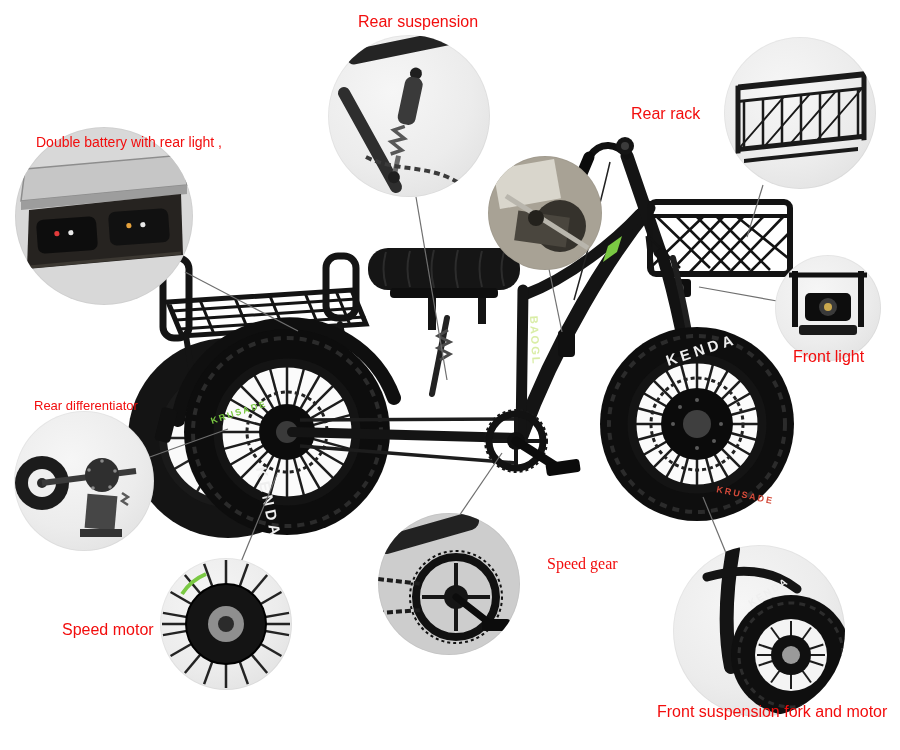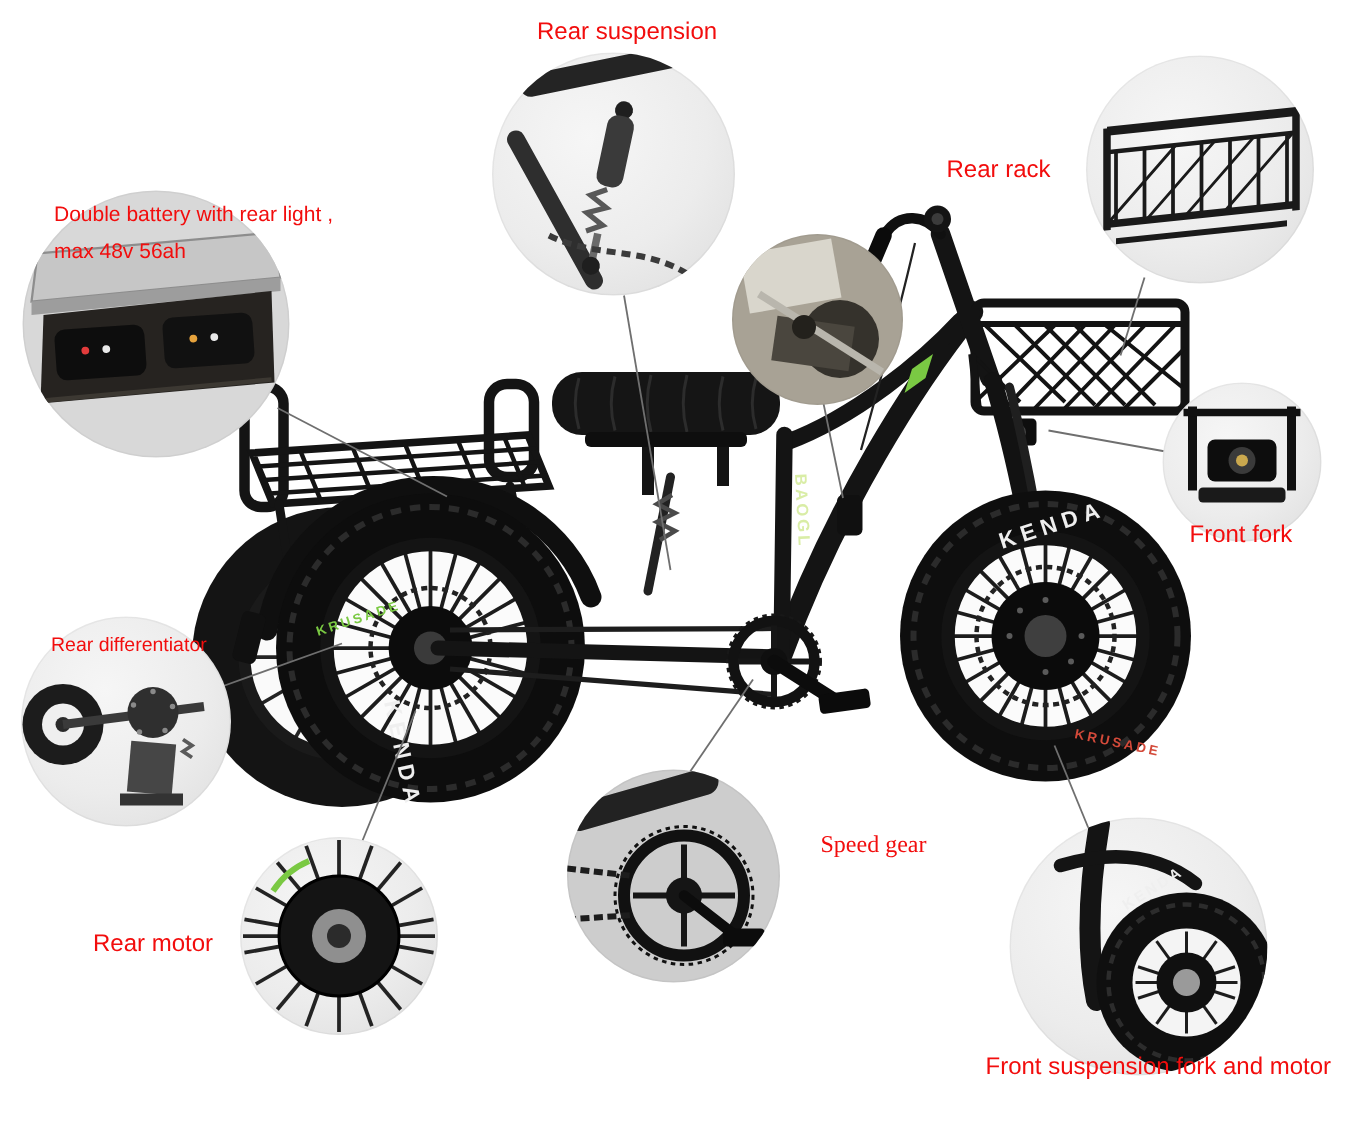--- a/index.html
+++ b/index.html
@@ -345,26 +345,25 @@
       <text transform="translate(78,62) rotate(-32)" fill="#efefef" font-size="10" font-weight="bold" letter-spacing="2" font-family="Liberation Sans, sans-serif">KENDA</text>
     </svg>
   </div>
 
   <div class="callout-label" style="left:358px;top:12px;">Rear suspension</div>
 
   <div class="callout-label" style="left:631px;top:104px;">Rear rack</div>
 
   <div class="callout-label two-line" style="left:36px;top:94px;margin-top:36px;">
     <div>Double battery with rear light ,</div>
-    <div>max 48v 56ah</div>
-  </div>
-
-  <div class="callout-label small" style="left:34px;top:398px;margin-top:24px;">Rear differentiator</div>
-
-  <div class="callout-label" style="left:62px;top:620px;">Rear motor</div>
+  </div>
+
+  <div class="callout-label small" style="left:34px;top:398px;">Rear differentiator</div>
+
+  <div class="callout-label" style="left:62px;top:620px;">Speed motor</div>
 
   <div class="callout-label" style="left:547px;top:554px;font-family:Liberation Serif, serif;">Speed gear</div>
 
-  <div class="callout-label" style="left:793px;top:347px;">Front fork</div>
+  <div class="callout-label" style="left:793px;top:347px;">Front light</div>
 
   <div class="callout-label" style="left:657px;top:702px;text-align:right;">Front suspension fork and motor</div>
 
 </div>
 
 </body></html>

